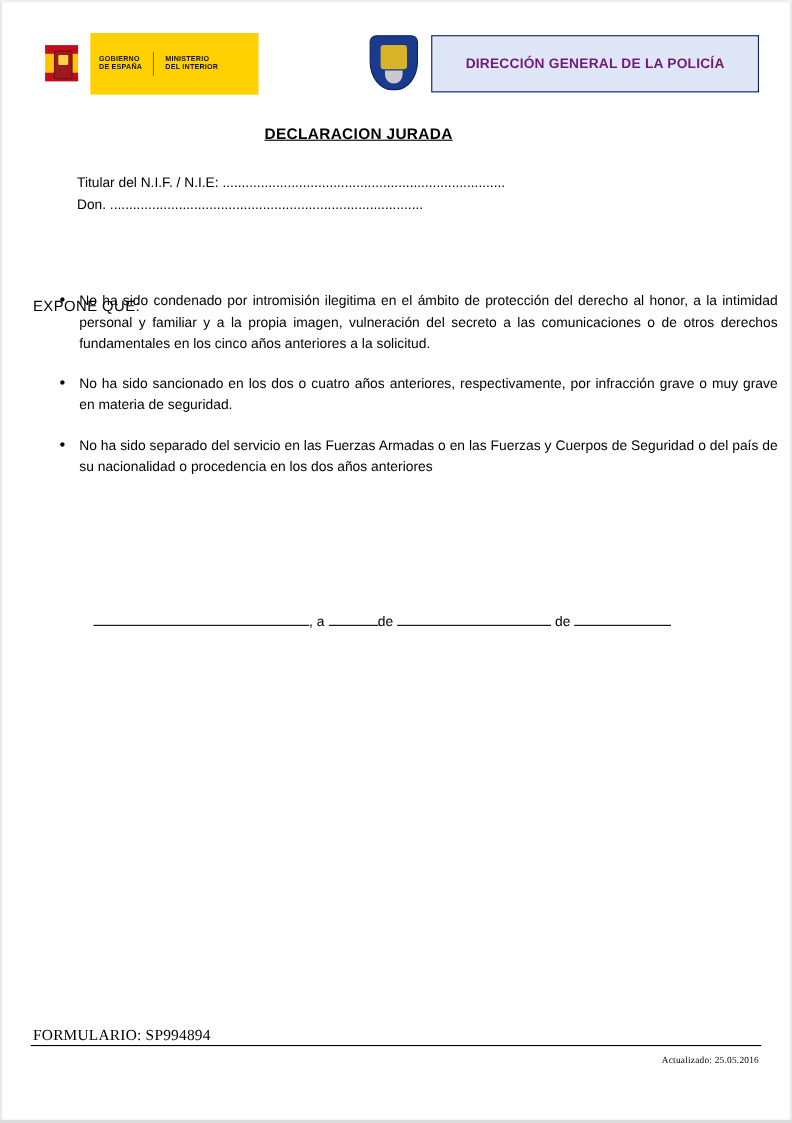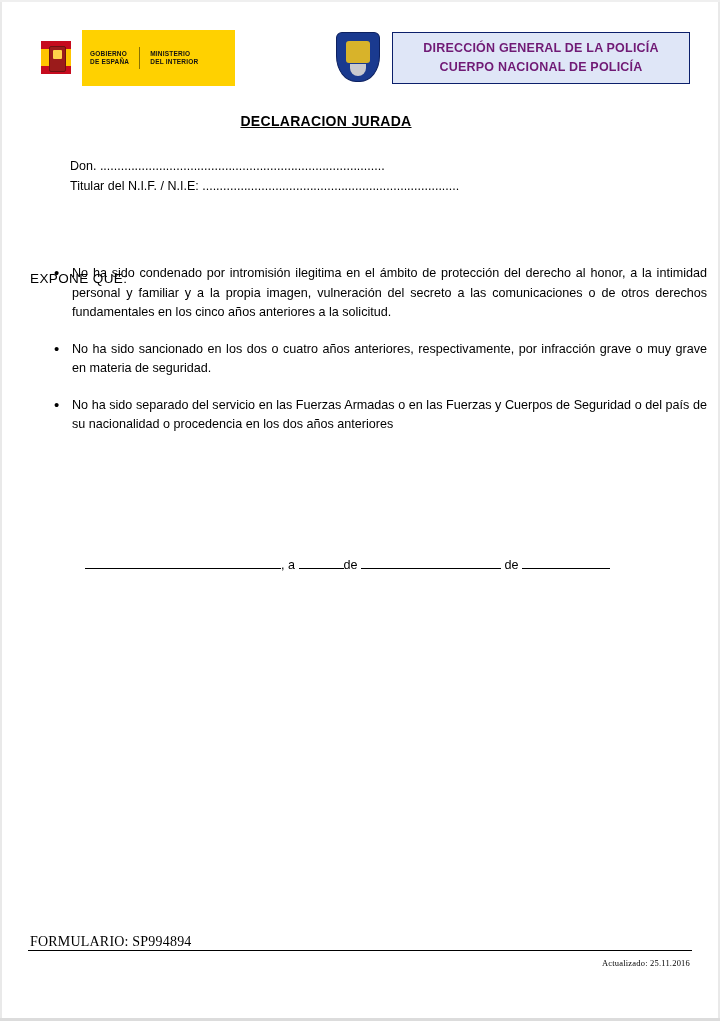--- a/index.html
+++ b/index.html
@@ -342,33 +342,32 @@
         </div>
       </div>
     </div>
 
     <div class="pol-block">
       <div class="pol-badge">
         <div class="shield"></div>
       </div>
       <div class="pol-title-box">
         <div class="pol-line">DIRECCIÓN GENERAL DE LA POLICÍA</div>
-        <div class="pol-line">CUERPO NACIONAL DE POLICÍA</div>
       </div>
     </div>
   </div>
 
   <div class="doc-title">DECLARACION JURADA</div>
 
   <div class="ident">
     <div class="row">
-      <span>Don.</span><span> ..................................................................................</span>
+      <span>Titular del N.I.F. / N.I.E:</span><span> ..........................................................................</span>
     </div>
     <div class="row">
-      <span>Titular del N.I.F. / N.I.E:</span><span> ..........................................................................</span>
+      <span>Don.</span><span> ..................................................................................</span>
     </div>
   </div>
 
   <div class="expone">EXPONE  QUE:</div>
 
   <ul class="bullets">
     <li>No ha sido condenado por intromisión ilegitima en el ámbito de protección del derecho al honor, a la intimidad personal y familiar y a la propia imagen, vulneración del secreto a las comunicaciones o de otros derechos fundamentales en los cinco años anteriores a la solicitud.</li>
     <li>No ha sido sancionado en los dos o cuatro años anteriores, respectivamente, por infracción grave o muy grave en materia de seguridad.</li>
     <li>No ha sido separado del servicio en las Fuerzas Armadas o en las Fuerzas y Cuerpos de Seguridad o del país de su nacionalidad o procedencia en los dos años anteriores</li>
   </ul>
@@ -378,14 +377,14 @@
     <span class="ul w1"></span><span>, a</span>
     <span class="ul w2"></span><span>de</span>
     <span class="ul w3"></span>
     <span>de</span>
     <span class="ul w4"></span>
   </div>
 
 
   <div class="footer-line"></div>
   <div class="footer-left">FORMULARIO: SP994894</div>
-  <div class="footer-right">Actualizado: 25.11.2016</div>
+  <div class="footer-right">Actualizado: 25.05.2016</div>
 </div>
 
 </body></html>

